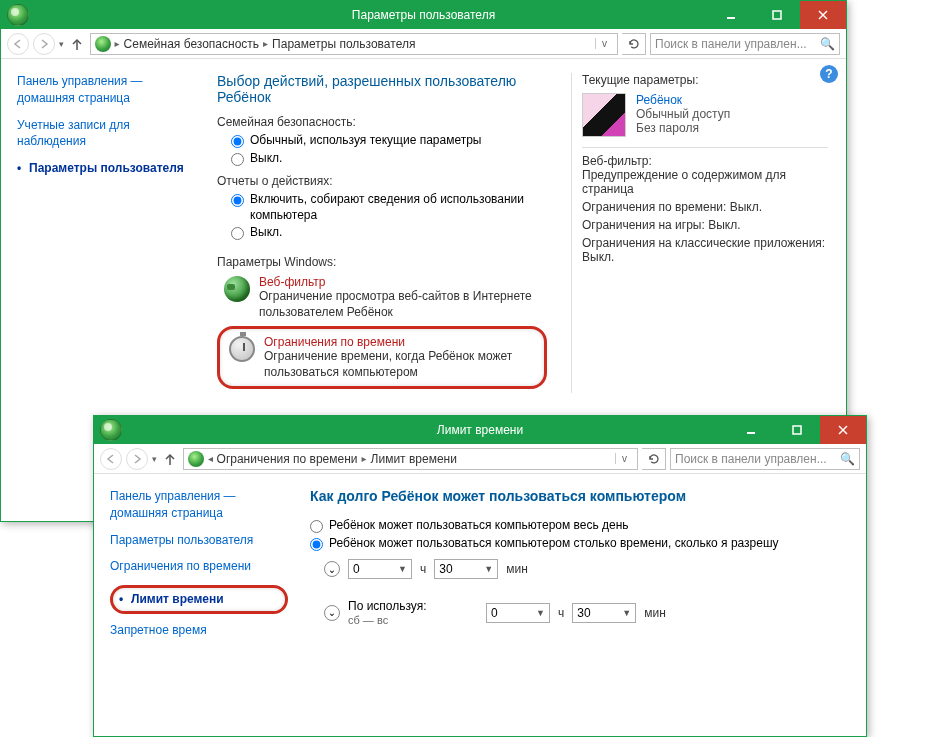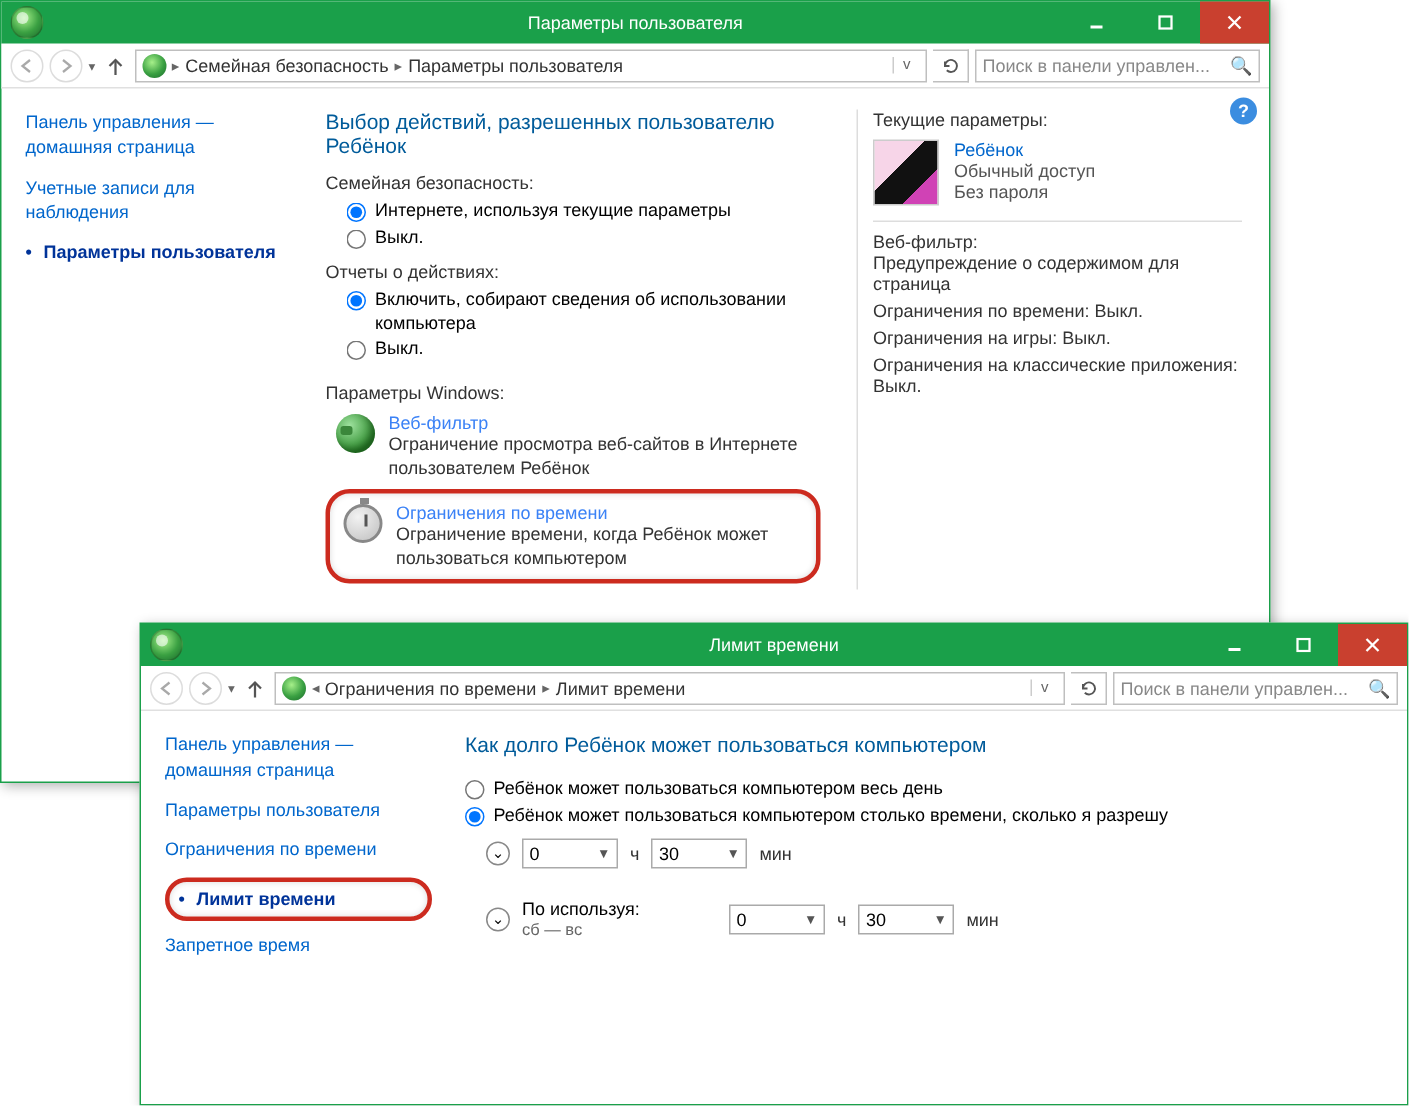--- a/index.html
+++ b/index.html
@@ -1,20 +1,20 @@
 <!DOCTYPE html>
 <html><head>
   <meta charset="utf-8">
   <style>
     * { box-sizing: border-box; margin: 0; padding: 0; font-family: "Segoe UI", Tahoma, sans-serif; }
     body { background: #fff; width: 939px; height: 737px; position: relative; overflow: hidden; }
 
     .window { position: absolute; background: #fff; border: 1px solid #1aa04a; box-shadow: 2px 2px 8px rgba(0,0,0,.3); }
     .win1 { left: 0; top: 0; width: 847px; height: 522px; }
-    .win2 { left: 93px; top: 415px; width: 846px; height: 322px; }
+    .win2 { left: 93px; top: 415px; width: 774px; height: 322px; }
 
     .titlebar { height: 28px; background: #1aa04a; display: flex; align-items: center; color: #fff; font-size: 12px; position: relative; }
     .tb-icon { width: 22px; height: 22px; margin-left: 6px; background: radial-gradient(circle at 40% 35%, #a6f08a 0%, #3aa042 55%, #1a682b 100%); border-radius: 50%; border:1px solid rgba(0,0,0,.15); position:relative; }
     .tb-icon::after{content:"";position:absolute;left:3px;top:3px;width:8px;height:8px;border-radius:50%;background:rgba(255,255,255,.6);}
     .tb-title { position: absolute; left: 50%; transform: translateX(-50%); }
     .tb-controls { margin-left: auto; display: flex; height: 100%; }
     .tb-btn { width: 46px; height: 100%; display: flex; align-items: center; justify-content: center; color: #fff; font-size: 12px; }
     .tb-btn.close { background: #c9402f; }
     .tb-btn svg { stroke: #fff; fill: none; }
 
@@ -45,40 +45,40 @@
     .radio-row { display: flex; align-items: flex-start; gap: 6px; margin: 2px 0 2px 14px; }
     .radio-row input{margin-top:2px;}
     .radio-label{line-height:1.3;}
 
     .cols { display: flex; gap: 24px; }
     .col-left { width: 330px; }
     .col-right { flex: 1; border-left: 1px solid #ddd; padding-left: 10px; }
 
     .winlink { display: flex; gap: 8px; margin: 6px 0 6px 6px; align-items: flex-start; }
     .winlink .icon { width: 28px; height: 28px; flex-shrink: 0; display:flex;align-items:center;justify-content:center; }
-    .winlink .it-title { color: #3b82f6; }
+    .winlink .it-title { color: #b91c1c; }
     .winlink .it-desc { color: #333; line-height: 1.3; }
 
     .highlight-red { border: 3px solid #cc2b1f; border-radius: 16px; padding: 6px 8px; margin: 4px 0; box-shadow: 0 0 4px rgba(0,0,0,.15) inset; }
 
     .user-block{display:flex;gap:10px;margin:6px 0 10px;}
     .avatar{width:44px;height:44px;background:linear-gradient(135deg,#f7d5e8 0 40%,#111 40% 72%,#d042b5 72% 100%);border:1px solid #ccc;}
     .user-info .u-name{color:#0066cc;}
     .user-info .u-line{color:#555;}
 
     .report-block{display:flex;gap:10px;align-items:center;margin:6px 0;}
     .report-icon{width:32px;height:32px;background:linear-gradient(#7fc6f6,#3a97d8);border:1px solid #2a78b0;position:relative;}
     .report-icon::after{content:"";position:absolute;left:4px;right:4px;top:6px;height:2px;background:#fff;box-shadow:0 5px 0 #fff,0 10px 0 #fff,0 15px 0 #fff;}
     .report-link{color:#0066cc;line-height:1.3;}
 
     .status-row{margin:4px 0;color:#333;}
     .status-row .val{color:#333;}
 
     
-    .main2 h1{color:#005b9a;font-size:14px;font-weight:normal;margin-bottom:14px;}
+    .main2 h1{color:#005b9a;font-size:14px;font-weight:bold;margin-bottom:14px;}
     .time-row{display:flex;align-items:center;gap:8px;margin:8px 0 20px 14px;}
     .time-label{display:flex;flex-direction:column;line-height:1.2;width:130px;}
     .time-sub{color:#666;font-size:11px;}
     .dd{width:64px;height:20px;border:1px solid #aaa;background:#fff;display:flex;align-items:center;justify-content:space-between;padding:0 4px;font-size:12px;}
     .dd .caret{font-size:9px;color:#555;}
     .unit{color:#333;}
     .expand{width:16px;height:16px;border:1px solid #888;border-radius:50%;display:flex;align-items:center;justify-content:center;font-size:10px;}
 
     hr.sep{border:none;border-top:1px solid #ddd;margin:6px 0;}
 
@@ -166,21 +166,21 @@
     <div class="main">
       <div class="help-icon">?</div>
 
       <div class="cols">
         <div class="col-left">
           <h1>Выбор действий, разрешенных пользователю Ребёнок</h1>
 
           <div class="section-label">Семейная безопасность:</div>
           <label class="radio-row">
               <input type="radio" checked="" style="">
-              <span class="radio-label">Интернете, используя текущие параметры</span>
+              <span class="radio-label">Обычный, используя текущие параметры</span>
             </label>
           <label class="radio-row">
               <input type="radio" style="">
               <span class="radio-label">Выкл.</span>
             </label>
 
           <div class="section-label">Отчеты о действиях:</div>
           <label class="radio-row">
               <input type="radio" checked="" style="">
               <span class="radio-label">Включить, собирают сведения об использовании компьютера</span>

